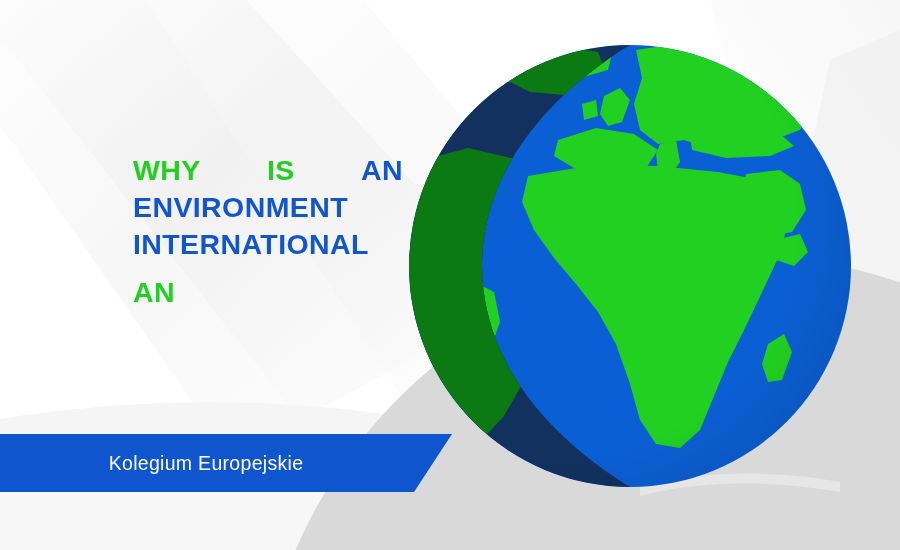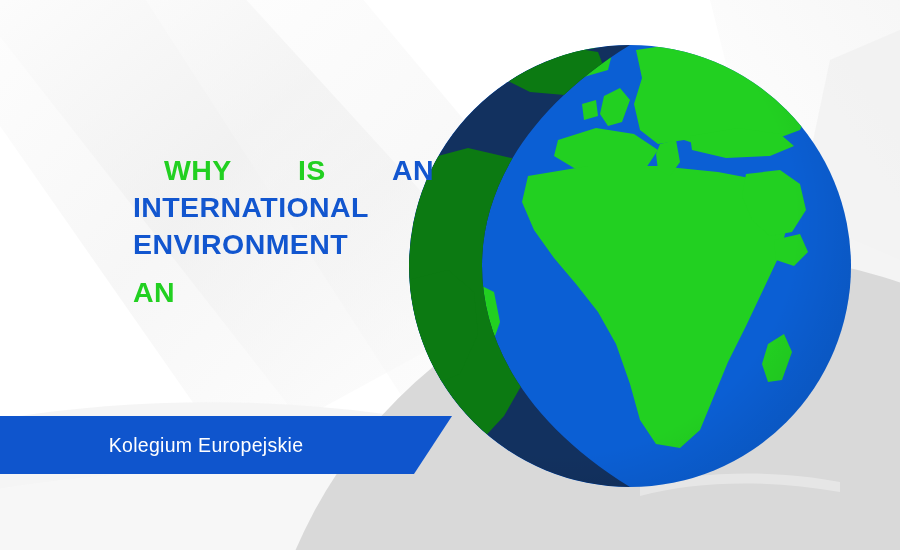--- a/index.html
+++ b/index.html
@@ -24,29 +24,29 @@
     z-index:40;
   }
   .hl-line{
     font-size:28.5px;
     font-weight:bold;
     letter-spacing:0.4px;
     line-height:37px;
     white-space:nowrap;
   }
   .hl-justify{
-    display:flex;justify-content:space-between;width:270px;margin-left:31px;
+    display:flex;justify-content:space-between;width:270px;
   }
   .hl-green{color:#22d021;}
   .hl-blue{color:#1256cf;}
   .hl-gap{height:11px;}
 
   
   #banner{
-    position:absolute;left:0;top:416px;width:452px;height:61px;
+    position:absolute;left:0;top:434px;width:452px;height:61px;
     z-index:45;
   }
   #banner-shape{position:absolute;top:0;left:0;width:452px;height:58px;}
   #banner-text{
     position:absolute;left:0;top:0;width:412px;height:58px;
     display:flex;align-items:center;justify-content:center;
     color:#ffffff;font-size:19.5px;font-weight:normal;letter-spacing:0.3px;
   }
 
   
@@ -168,22 +168,22 @@
       <circle cx="222" cy="222" r="221" fill="url(#rimShade)"></circle>
     </svg>
   </div>
 
   <div id="headline">
     <div class="hl-line hl-justify">
       <span class="hl-green">WHY</span>
       <span class="hl-green">IS</span>
       <span class="hl-blue">AN</span>
     </div>
+    <div class="hl-line hl-blue">ENVIRONMENT</div>
     <div class="hl-line hl-blue">INTERNATIONAL</div>
-    <div class="hl-line hl-blue">ENVIRONMENT</div>
     <div class="hl-gap"></div>
     <div class="hl-line hl-green">AN</div>
     <div class="hl-gap"></div>
   </div>
 
   <div id="banner">
     <svg id="banner-shape" viewBox="0 0 452 58" preserveAspectRatio="none" xmlns="http://www.w3.org/2000/svg">
       <path d="M 0 0 L 452 0 L 414 58 L 0 58 Z" fill="#0f55cd"></path>
     </svg>
     <div id="banner-text">Kolegium Europejskie</div>

